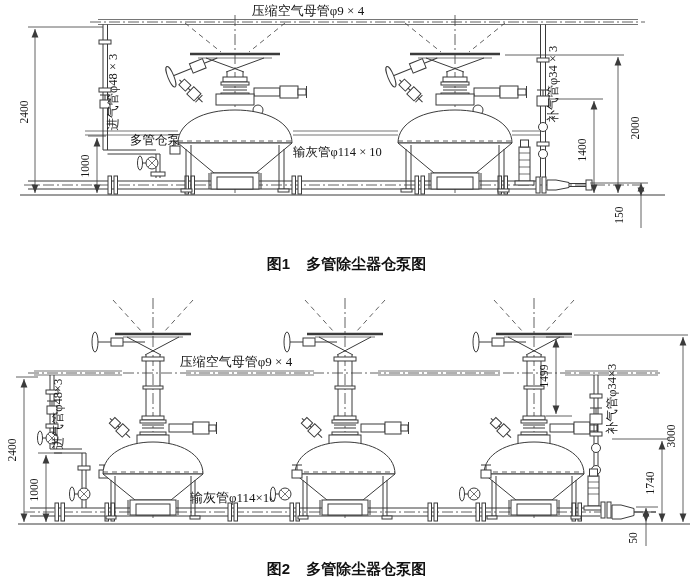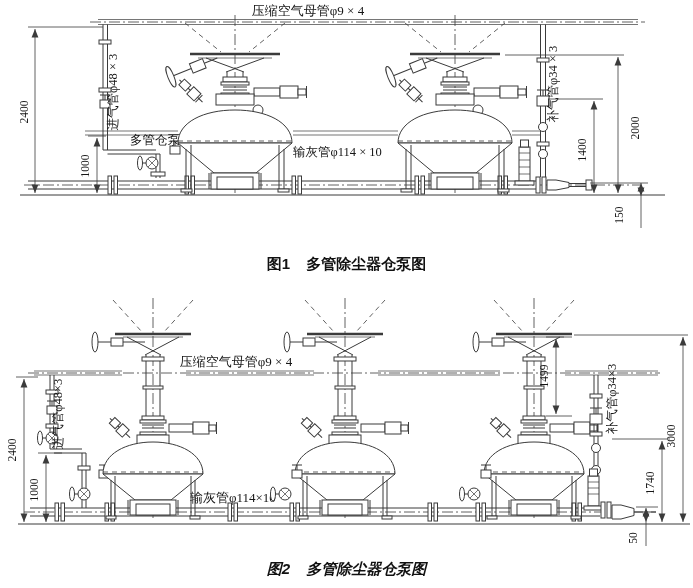--- a/index.html
+++ b/index.html
@@ -4,21 +4,21 @@
 <style>
   html,body{margin:0;padding:0;background:#fff;}
   .page{position:relative;width:693px;height:588px;background:#ffffff;overflow:hidden;
         font-family:"Liberation Serif",serif;}
   .page svg{position:absolute;left:0;display:block;}
   #f1{top:0;}
   #f2{top:296px;}
   .cap{position:absolute;left:0;width:693px;display:flex;justify-content:center;gap:16px;
        font:bold 15px "Liberation Sans",sans-serif;color:#111;}
   #cap1{top:255px;}
-  #cap2{top:560px;font-style:italic;}
+  #cap2{top:560px;}
   svg text{fill:#161616;}
   .t{font:12.5px "Liberation Serif",serif;}
   .b{font:13px "Liberation Serif",serif;}
   .d{font:11.5px "Liberation Serif",serif;}
   .ln{stroke:#3b3b3b;stroke-width:1;fill:none;}
   .thk{stroke-width:2.3;}
   .thin{stroke-width:.7;}
   .dsh{stroke-dasharray:5 4;stroke-width:.8;}
   .cl{stroke-dasharray:11 3 2 3;stroke-width:.8;}
   .w{fill:#ffffff;stroke:#3b3b3b;stroke-width:1;}

